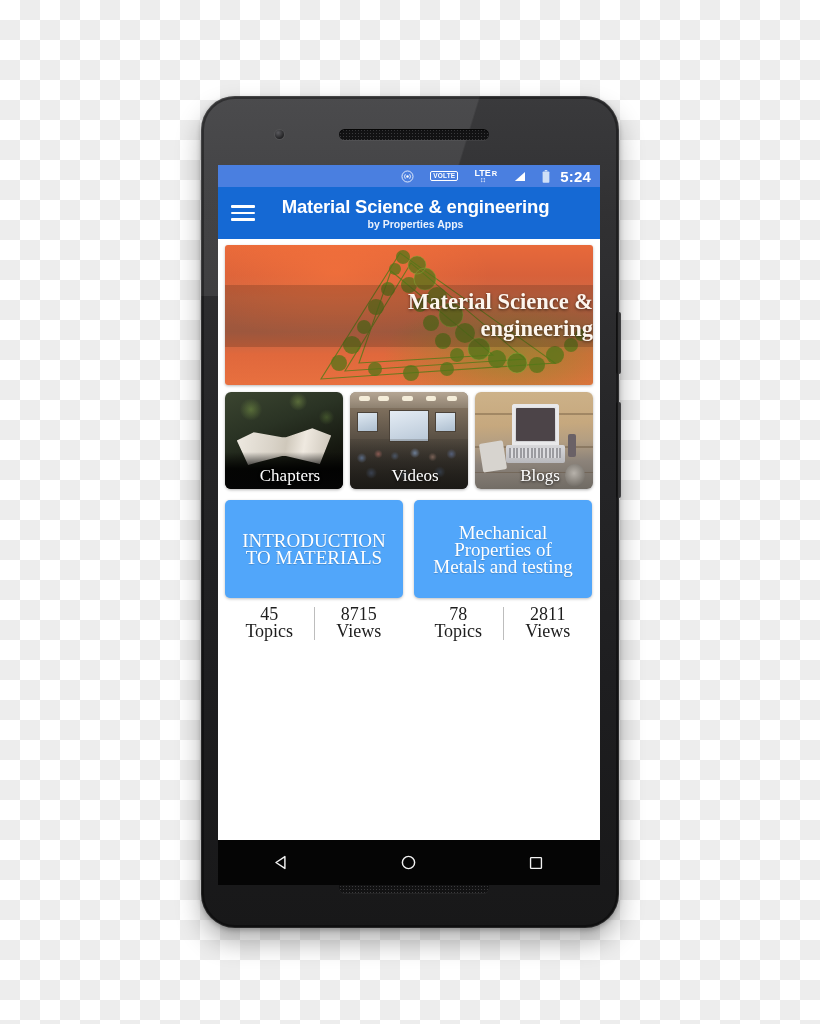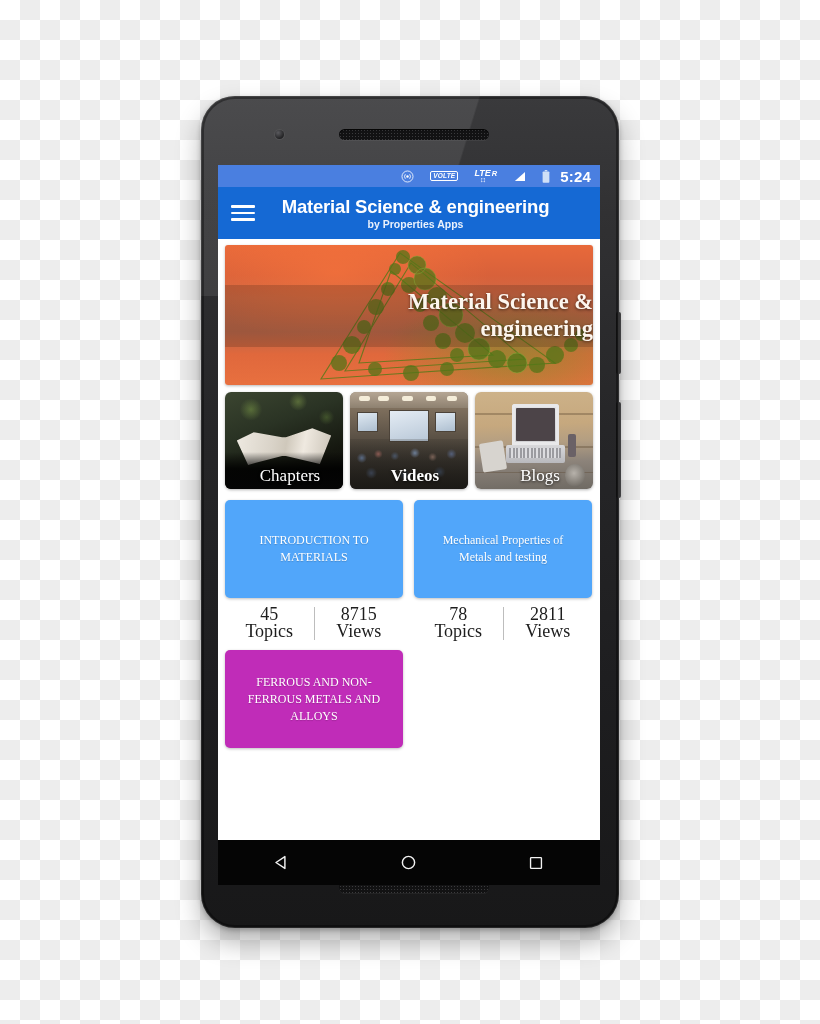--- a/index.html
+++ b/index.html
@@ -62,21 +62,21 @@
   #screen{
     position:absolute;left:17px;top:69px;width:382px;height:675px;
     background:#ffffff;overflow:hidden;
   }
 
   
   #status-bar{
     height:22px;background:#4a7fe0;display:flex;align-items:center;justify-content:flex-end;
     padding-right:9px;box-sizing:border-box;
   }
-  .stat-ico{display:flex;align-items:flex-start;margin-left:16px;font-style:italic;}
+  .stat-ico{display:flex;align-items:flex-start;margin-left:16px;}
   #status-time{color:#fff;font-size:15px;font-weight:bold;margin-left:10px;letter-spacing:.2px;}
   .volte-box{
     border:1.4px solid #fff;border-radius:2px;color:#fff;font-size:6.5px;font-weight:bold;
     padding:1px 2px;line-height:6px;letter-spacing:.2px;
   }
   .lte-wrap{color:#fff;font-size:9px;font-weight:bold;line-height:8px;text-align:center;}
   .lte-arrows{font-size:7px;line-height:6px;letter-spacing:-1px;}
   .roam-r{color:#fff;font-size:7.5px;font-weight:bold;align-self:flex-start;margin-left:1px;}
 
   
@@ -132,21 +132,21 @@
       radial-gradient(circle 13px at 62% 10%, rgba(140,170,80,.45), transparent 70%),
       radial-gradient(circle 11px at 86% 26%, rgba(100,130,60,.45), transparent 70%);}
   #cat-chapters .book{position:absolute;left:10%;top:34%;width:80%;height:42%;
     background:linear-gradient(100deg,#efeae2 0%,#d9d3c8 38%,#cfc8bb 52%,#efe9e0 70%,#c9c2b6 100%);
     clip-path:polygon(0% 38%,18% 18%,48% 30%,52% 30%,80% 8%,100% 26%,88% 96%,52% 76%,48% 76%,12% 98%);
     filter:blur(.3px);}
   #cat-chapters .darkbottom{position:absolute;left:0;bottom:0;width:100%;height:38%;
     background:linear-gradient(180deg,rgba(0,0,0,0),rgba(0,0,0,.85) 45%,#050505 100%);}
 
   
-  #cat-videos{background:linear-gradient(180deg,#8e7e6b 0%,#7d6e5c 18%,#5d5347 45%,#3e3932 72%,#2a2722 100%);font-weight:bold;}
+  #cat-videos{background:linear-gradient(180deg,#8e7e6b 0%,#7d6e5c 18%,#5d5347 45%,#3e3932 72%,#2a2722 100%);}
   #cat-videos .ceil{position:absolute;left:0;top:0;width:100%;height:16%;
     background:linear-gradient(180deg,#b5a694,#8e8170);}
   #cat-videos .light{position:absolute;top:4%;width:9%;height:5%;border-radius:2px;background:#fdf6e2;opacity:.9;}
   #cat-videos .screen-big{position:absolute;left:33%;top:19%;width:32%;height:30%;
     background:linear-gradient(165deg,#e4ecf4,#b9c8d8);border:1.5px solid #4c4339;}
   #cat-videos .screen-sm{position:absolute;top:21%;width:16%;height:18%;
     background:linear-gradient(165deg,#dfe9f2,#aebfd0);border:1.2px solid #4c4339;}
   #cat-videos .crowd{position:absolute;left:0;bottom:0;width:100%;height:52%;
     background:
       radial-gradient(circle 7px at 10% 38%, #5a6a84, transparent 72%),
@@ -182,21 +182,21 @@
   #topic-grid{display:flex;flex-wrap:wrap;gap:10px 11px;margin-top:11px;}
   .topic-col{width:178px;}
   .topic-card{
     height:98px;border-radius:5px;display:flex;align-items:center;justify-content:center;
     text-align:center;padding:0 13px;box-sizing:border-box;cursor:pointer;
     box-shadow:0 1px 3px rgba(0,0,0,.26);
   }
   .topic-card.blue{background:#51a6fa;}
   .topic-card.purple{background:#c02cb8;}
   .topic-card .tt{
-    font-family:"Liberation Serif", serif;color:#ffffff;font-size:12px;line-height:17px;
+    font-family:"Liberation Serif", serif;color:#ffffff;font-size:19px;line-height:17px;
     text-shadow:0 1px 1px rgba(0,0,0,.18);
   }
   .topic-stats{display:flex;align-items:center;justify-content:center;margin-top:8px;}
   .stat{
     width:50%;text-align:center;font-family:"Liberation Serif", serif;color:#1d1d1d;
     font-size:18px;line-height:17px;
   }
   .stat-div{width:1px;height:33px;background:#bdbdbd;}
 
   
@@ -388,25 +388,20 @@
               <div>Topics</div>
             </div>
             <div class="stat-div"></div>
             <div class="stat">
               <div>2811</div>
               <div>Views</div>
             </div>
           </div>
         </div>
 
-        <div class="topic-col">
-          <div class="topic-card purple">
-            <span class="tt">FERROUS AND NON-FERROUS METALS AND ALLOYS</span>
-          </div>
-        </div>
 
       </div>
     </div>
   </div>
 
   <div id="nav-bar">
     <div class="navbtn">
       <svg width="17" height="17" viewBox="0 0 20 20">
           <path d="M14 3 L14 17 L3.5 10 Z" fill="none" stroke="#f2f2f2" stroke-width="1.7" stroke-linejoin="round"></path>
         </svg>

